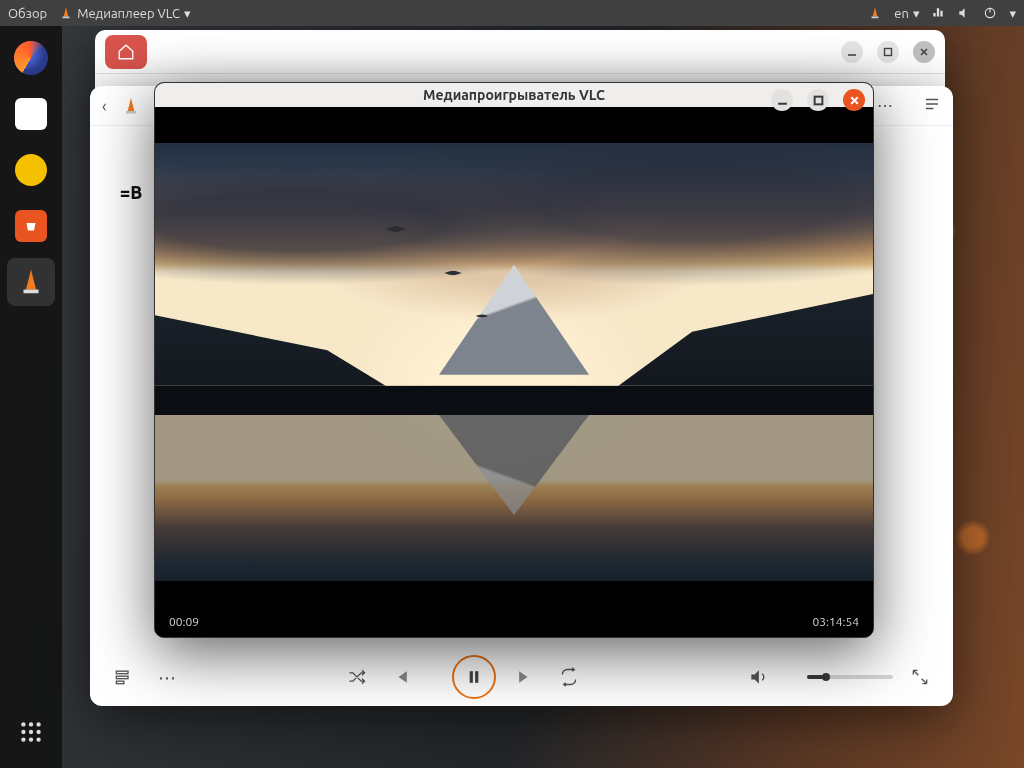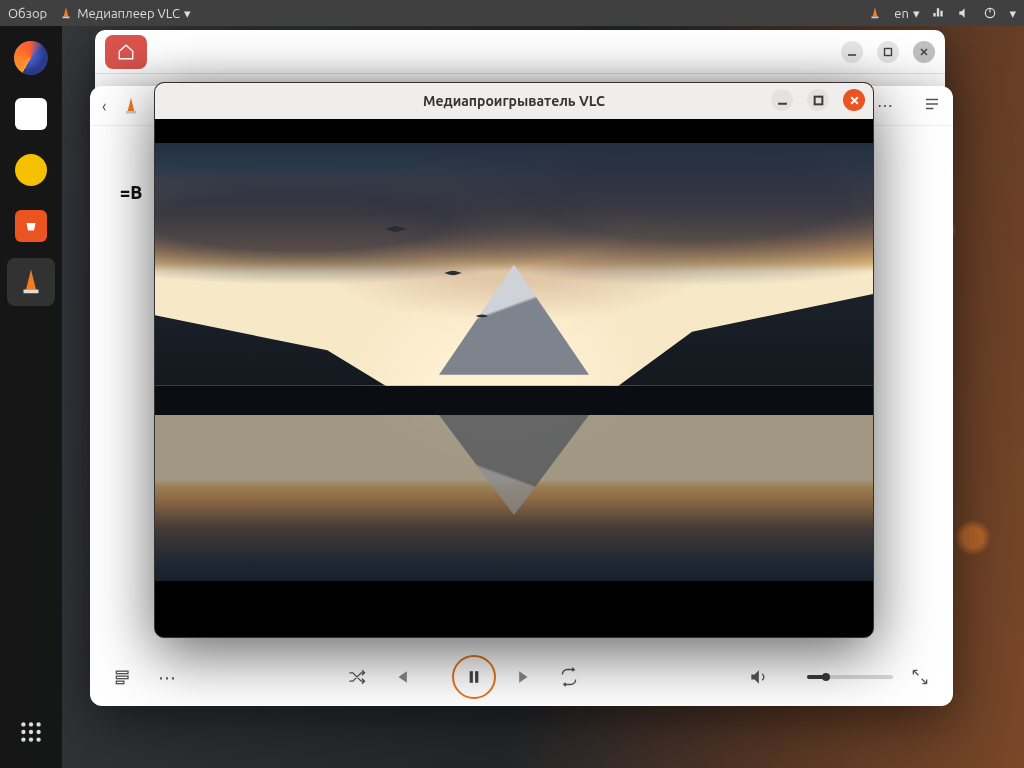--- a/index.html
+++ b/index.html
@@ -70,21 +70,21 @@
 .eb-icon svg{width:20px;height:20px;stroke:#555;fill:none;stroke-width:1.6}
 .eb-spacer{flex:1}
 .play-circle{width:44px;height:44px;border:2px solid #e97518;border-radius:50%;display:flex;align-items:center;justify-content:center;margin:0 18px;cursor:pointer}
 .play-circle svg{stroke:#444;fill:#444}
 .vol-bar{width:86px;height:4px;background:#d6d6d6;border-radius:2px;position:relative;margin:0 16px}
 .vol-bar::before{content:"";position:absolute;left:0;top:0;bottom:0;width:22%;background:#3a3a3a;border-radius:2px}
 .vol-bar::after{content:"";position:absolute;left:22%;top:50%;width:8px;height:8px;border-radius:50%;background:#3a3a3a;transform:translate(-50%,-50%)}
 
 
 #vlc-win{position:absolute;left:154px;top:82px;width:720px;height:556px;background:#000;border-radius:10px;z-index:30;box-shadow:0 16px 60px rgba(0,0,0,.6);overflow:hidden;border:1px solid #333}
-#vlc-titlebar{height:36px;background:#f0eeec;display:flex;align-items:center;justify-content:center;color:#343434;font-weight:600;font-size:14px;position:relative}
+#vlc-titlebar{height:24px;background:#f0eeec;display:flex;align-items:center;justify-content:center;color:#343434;font-weight:600;font-size:14px;position:relative}
 #vlc-titlebar .winctl{position:absolute;right:8px;top:6px}
 #vlc-titlebar .wbtn{width:22px;height:22px;background:#e4e2e0}
 #vlc-titlebar .wbtn.close{background:#e95420}
 #vlc-titlebar .wbtn svg{width:11px;height:11px;stroke:#3a3a3a;stroke-width:1.8;fill:none}
 #vlc-titlebar .wbtn.close svg{stroke:#fff}
 
 #video-area{position:absolute;top:36px;left:0;right:0;bottom:32px;background:#000;overflow:hidden}
 #timebar{position:absolute;left:0;right:0;bottom:0;height:32px;background:#000;color:#d7d7d7;font-size:12px;display:flex;align-items:center;padding:0 14px;justify-content:space-between}
 
 
@@ -336,13 +336,17 @@
       <div class="lake-peak"></div>
       <div class="shore"></div>
       <div class="bird" style="left:32%;top:22%"></div>
       <div class="bird" style="left:40%;top:31%;transform:scale(.8)"></div>
       <div class="bird" style="left:44%;top:40%;transform:scale(.6)"></div>
       <div class="letterbox-t"></div>
       <div class="letterbox-b"></div>
     </div>
   </div>
 
+  <div id="timebar">
+    <span>00:09</span>
+    <span>03:14:54</span>
+  </div>
 </div>
 
 </body></html>

